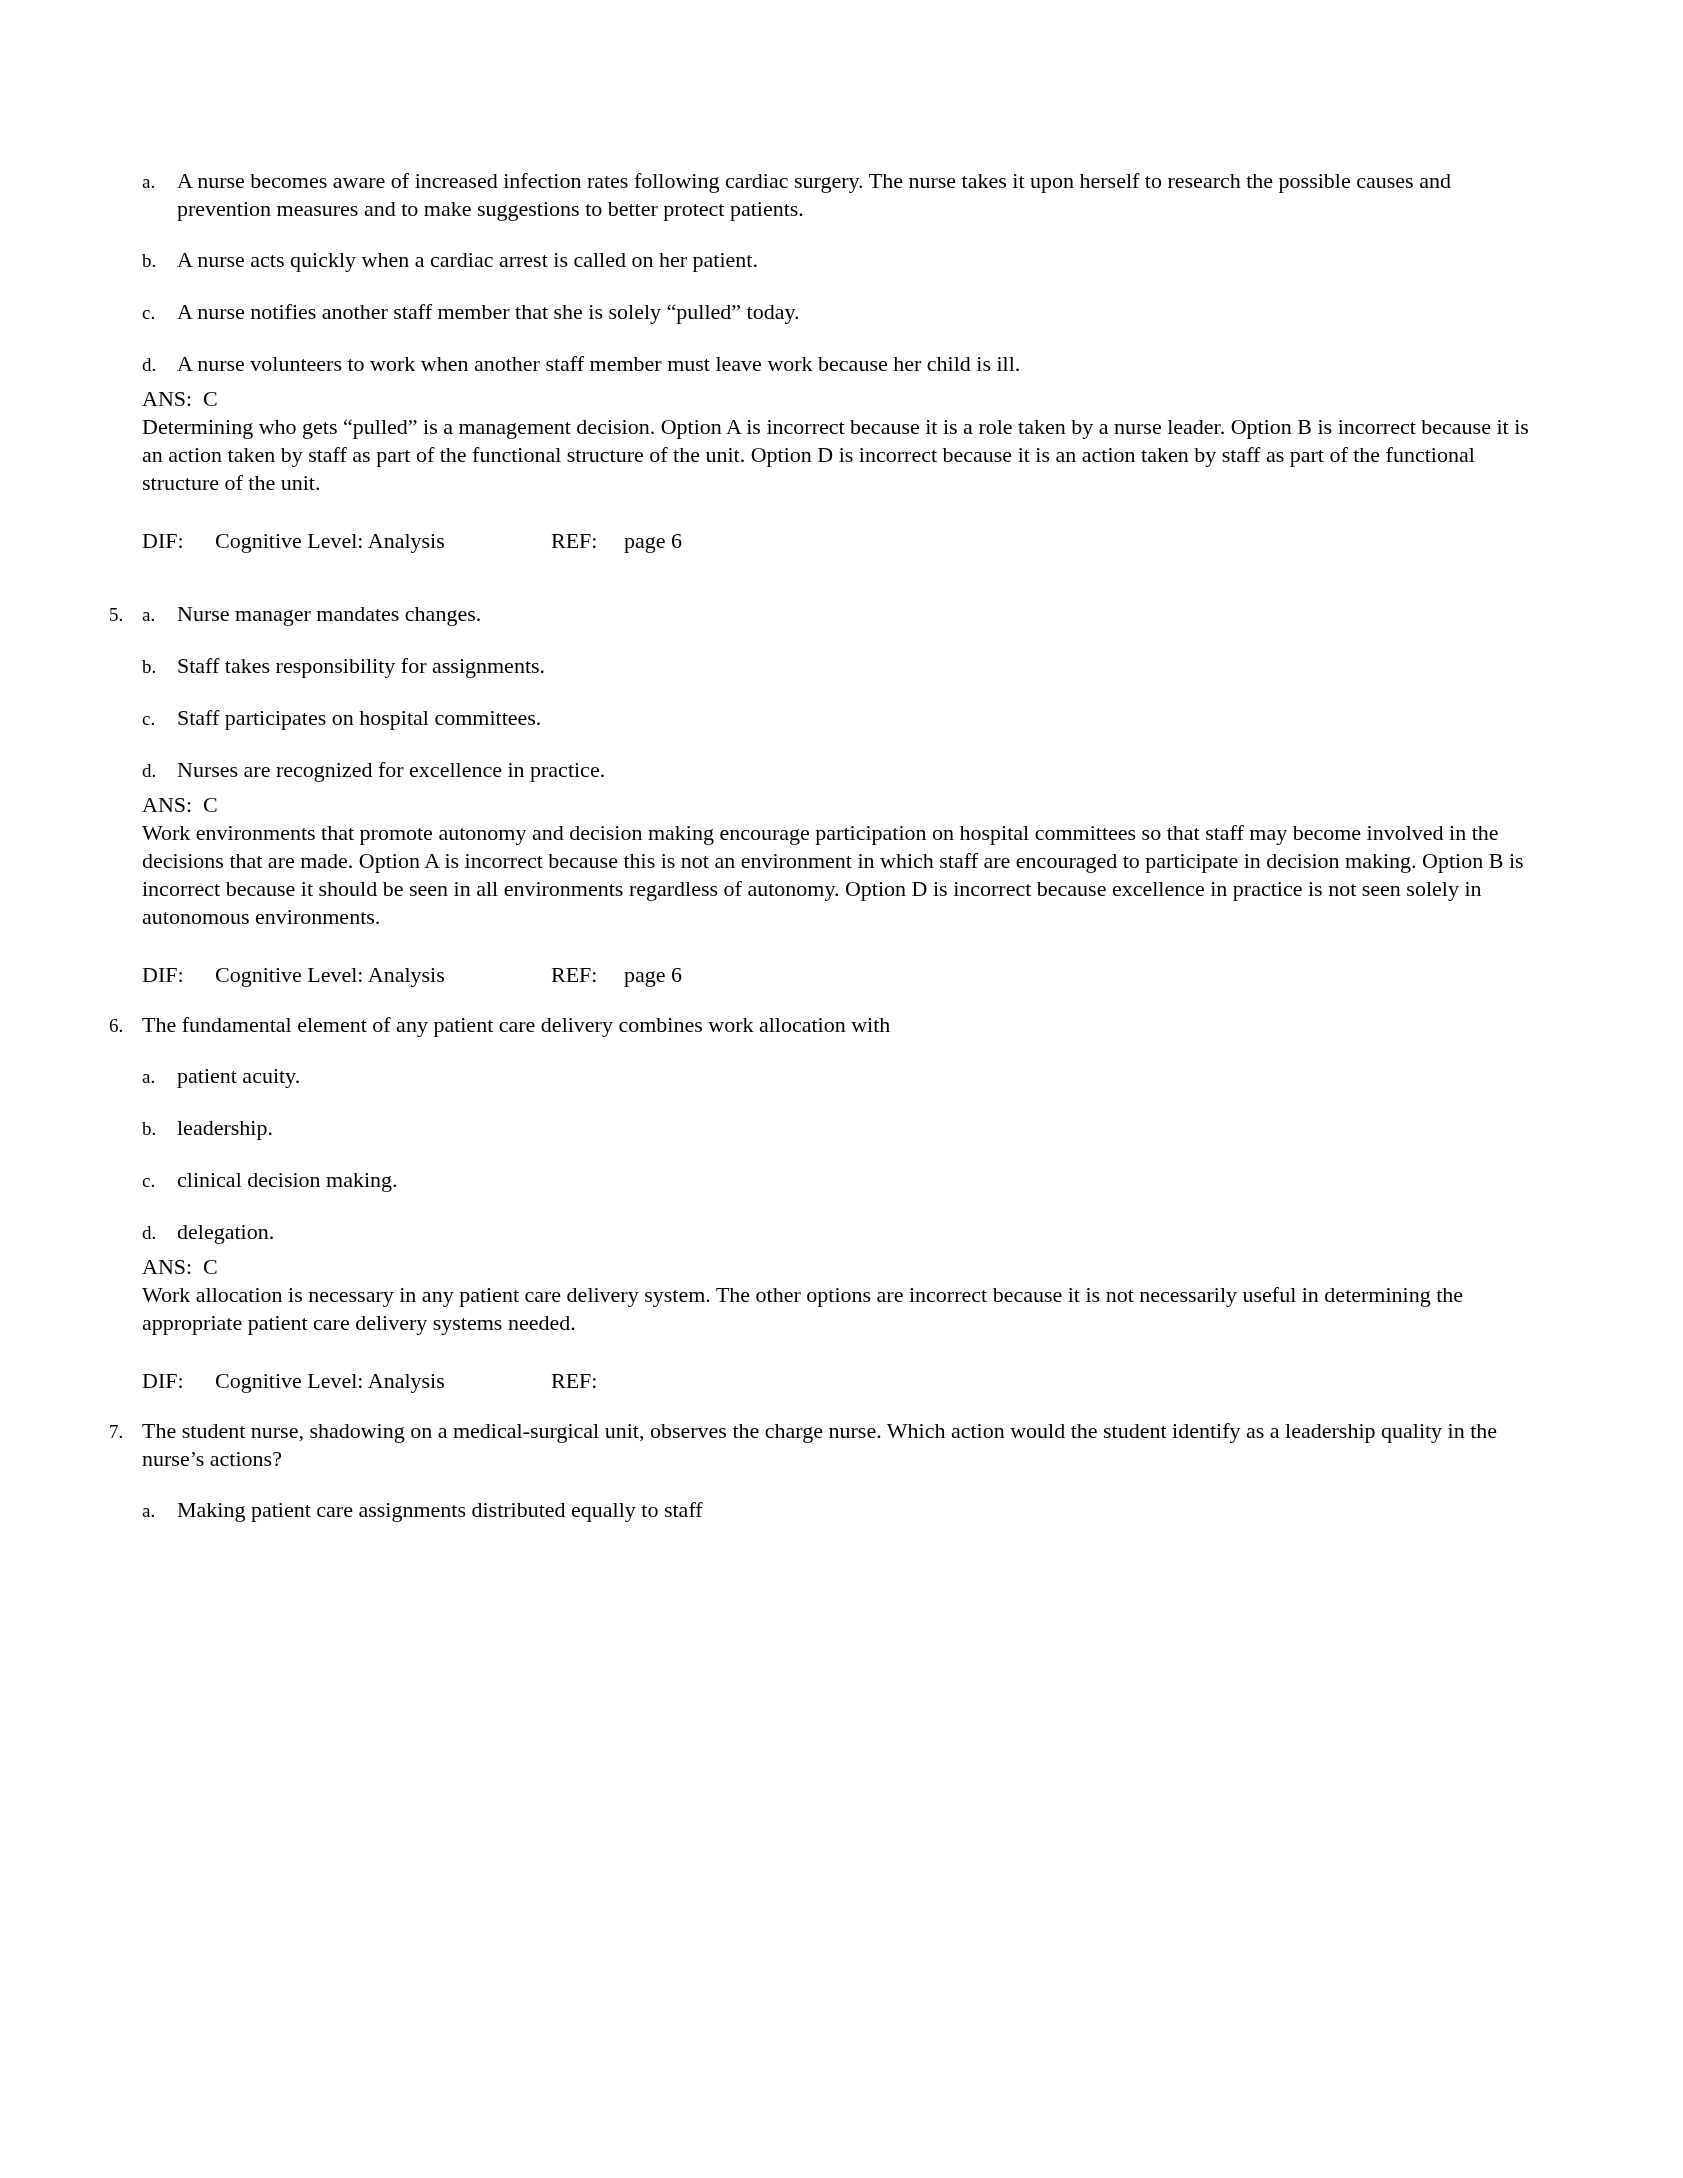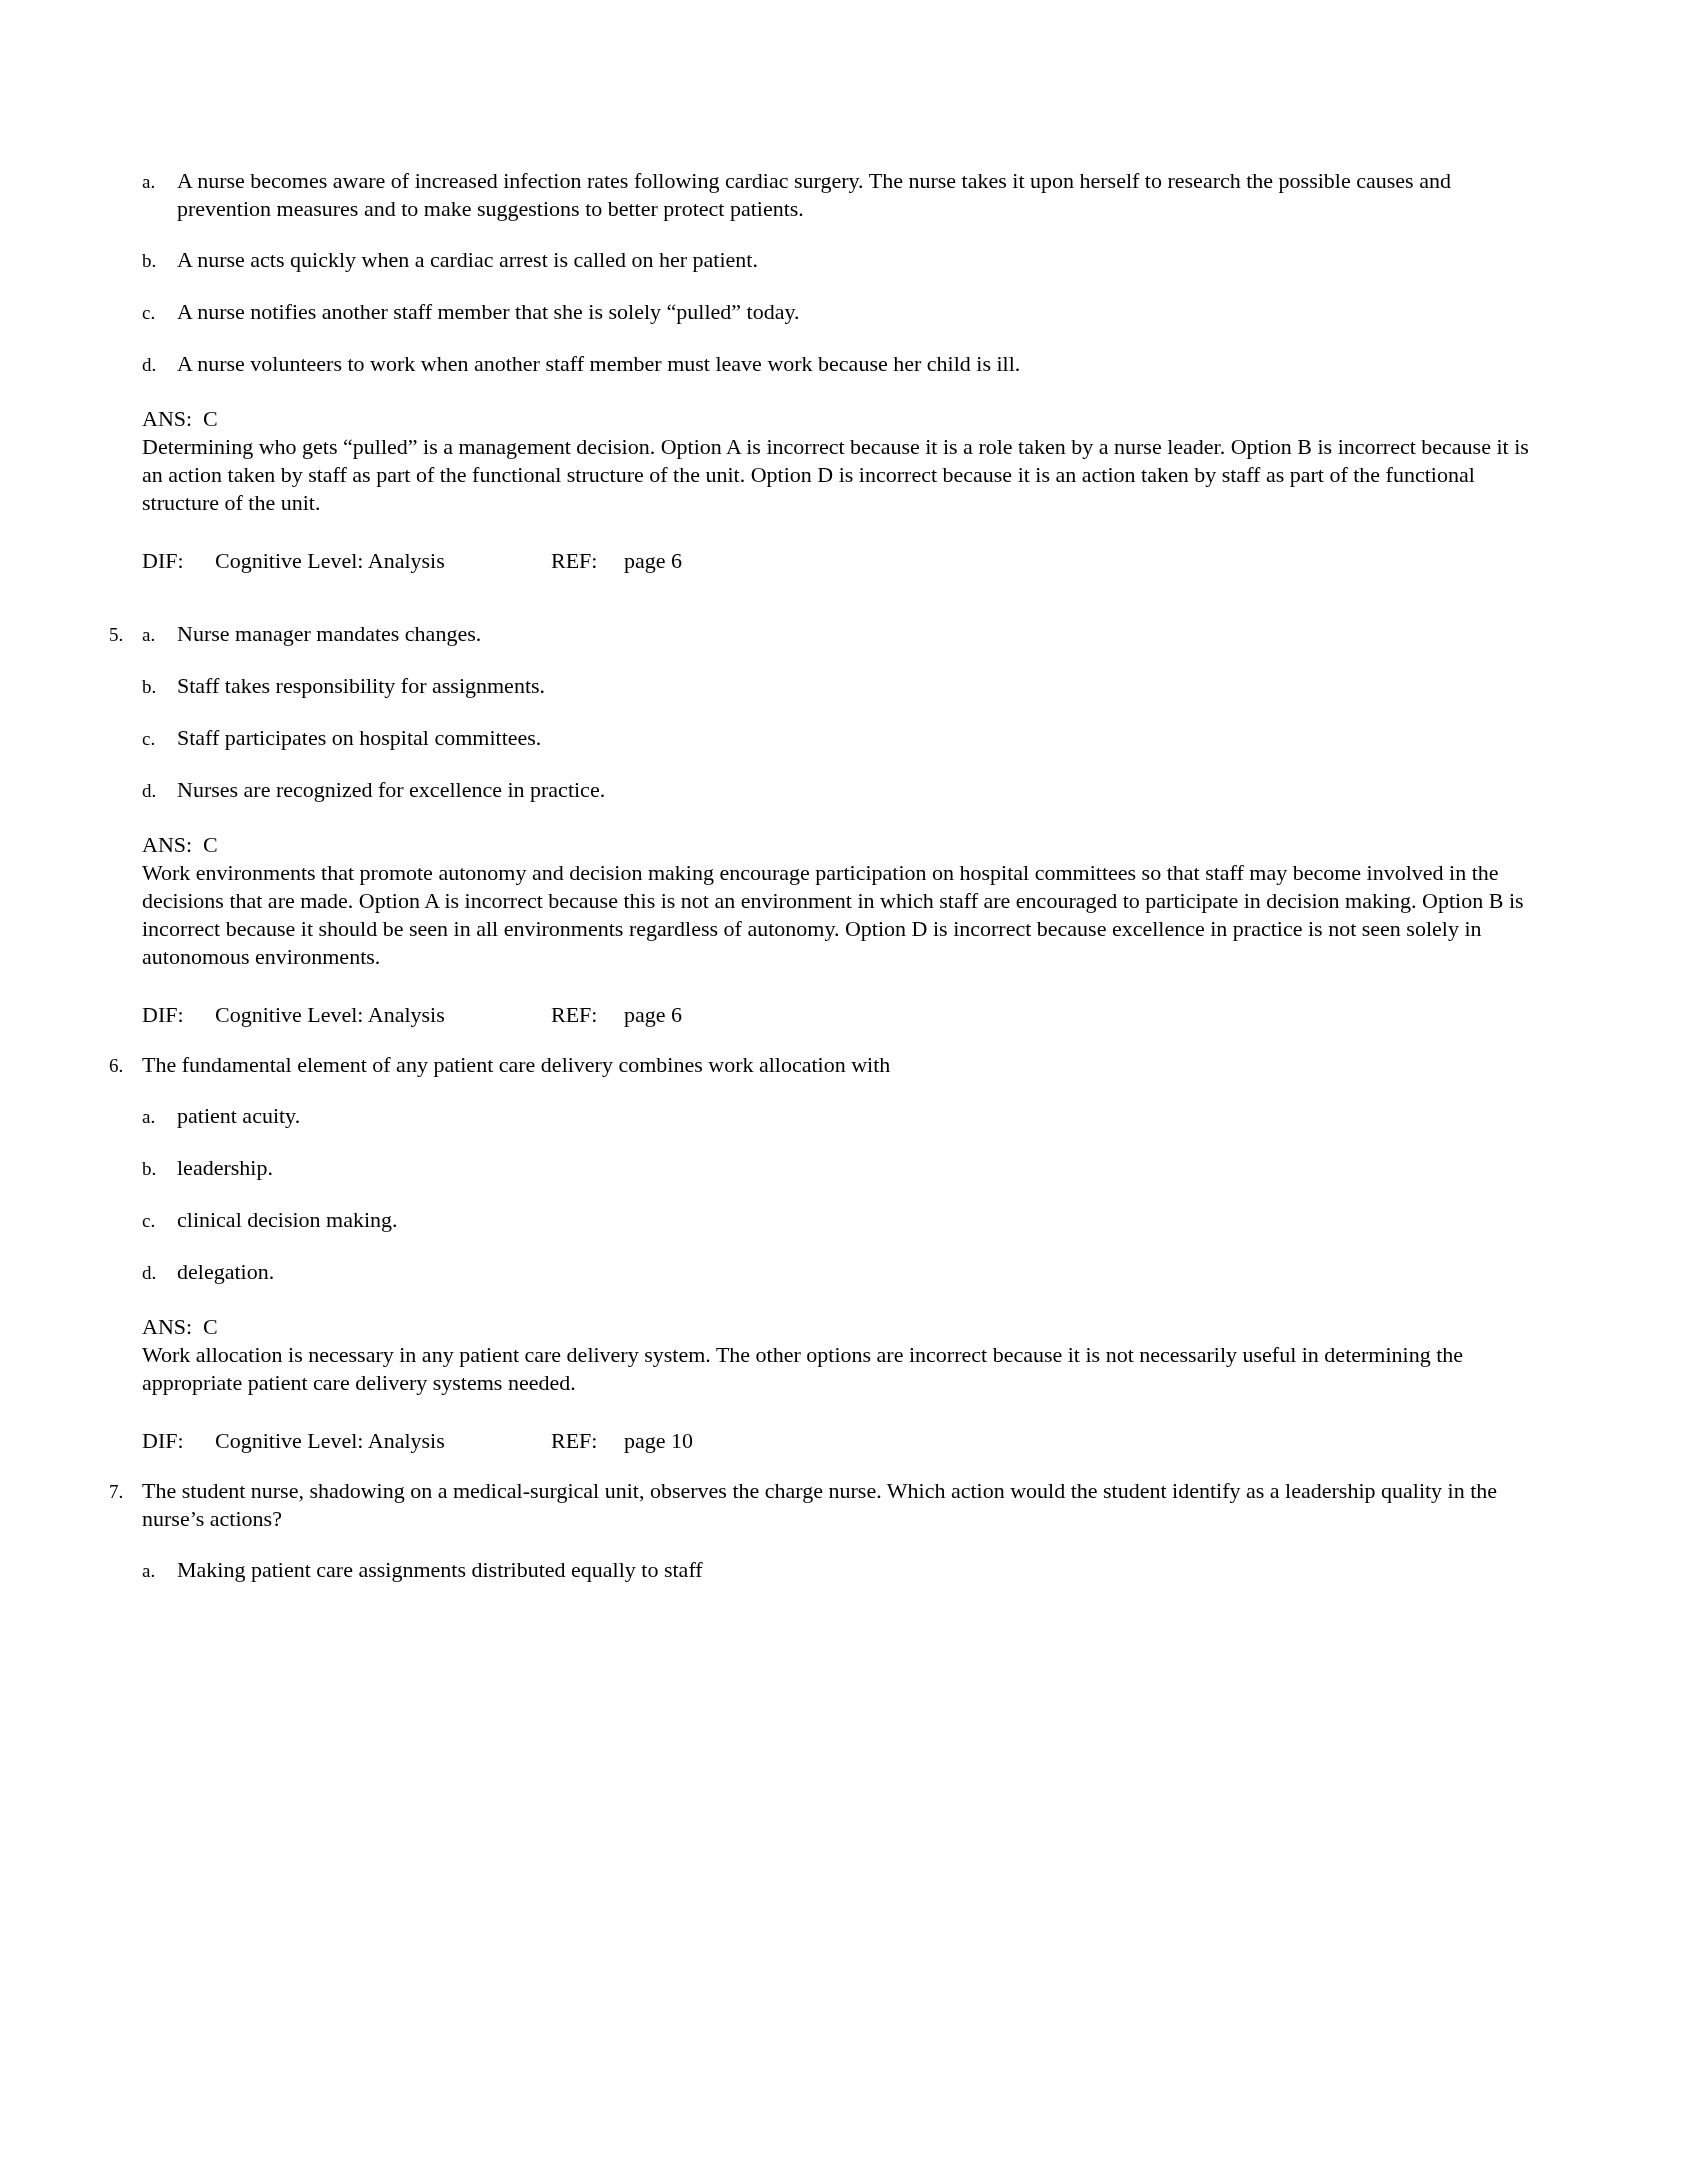--- a/index.html
+++ b/index.html
@@ -34,21 +34,21 @@
   .option {
     display: flex;
     align-items: baseline;
   }
   .opt-letter {
     flex: 0 0 35px;
     width: 35px;
     font-size: 19px;
   }
   .opt-text { flex: 1 1 auto; min-width: 0; margin-top: 23px; }
-  .ans-row { margin-top: 26px; }
+  .ans-row { margin-top: 6px; }
   .ans-label { display: inline-block; width: 61px; }
   .rationale { }
   .dif-row {
     display: flex;
     align-items: baseline;
     margin-top: 30px;
     gap: 12px;
   }
   .dif-label { flex: 0 0 61px; width: 61px; }
   .dif-value { flex: 0 0 324px; width: 324px; }
@@ -151,21 +151,20 @@
         </div>
       </div>
       <div class="ans-row">
         <span class="ans-label">ANS:</span><span>C</span>
       </div>
       <div class="rationale">Work allocation is necessary in any patient care delivery system. The other options are incorrect because it is not necessarily useful in determining the appropriate patient care delivery systems needed.</div>
       <div class="dif-row">
         <span class="dif-label">DIF:</span>
         <span class="dif-value">Cognitive Level: Analysis</span>
         <span class="ref-label">REF:</span>
-        <span class="ref-value">page 10</span>
       </div>
     </div>
   </div>
 
   <div class="question">
     <div class="qnum">7.</div>
     <div class="qbody">
       <div class="stem">The student nurse, shadowing on a medical-surgical unit, observes the charge nurse. Which action would the student identify as a leadership quality in the nurse’s actions?</div>
       <div class="options">
         <div class="option">

